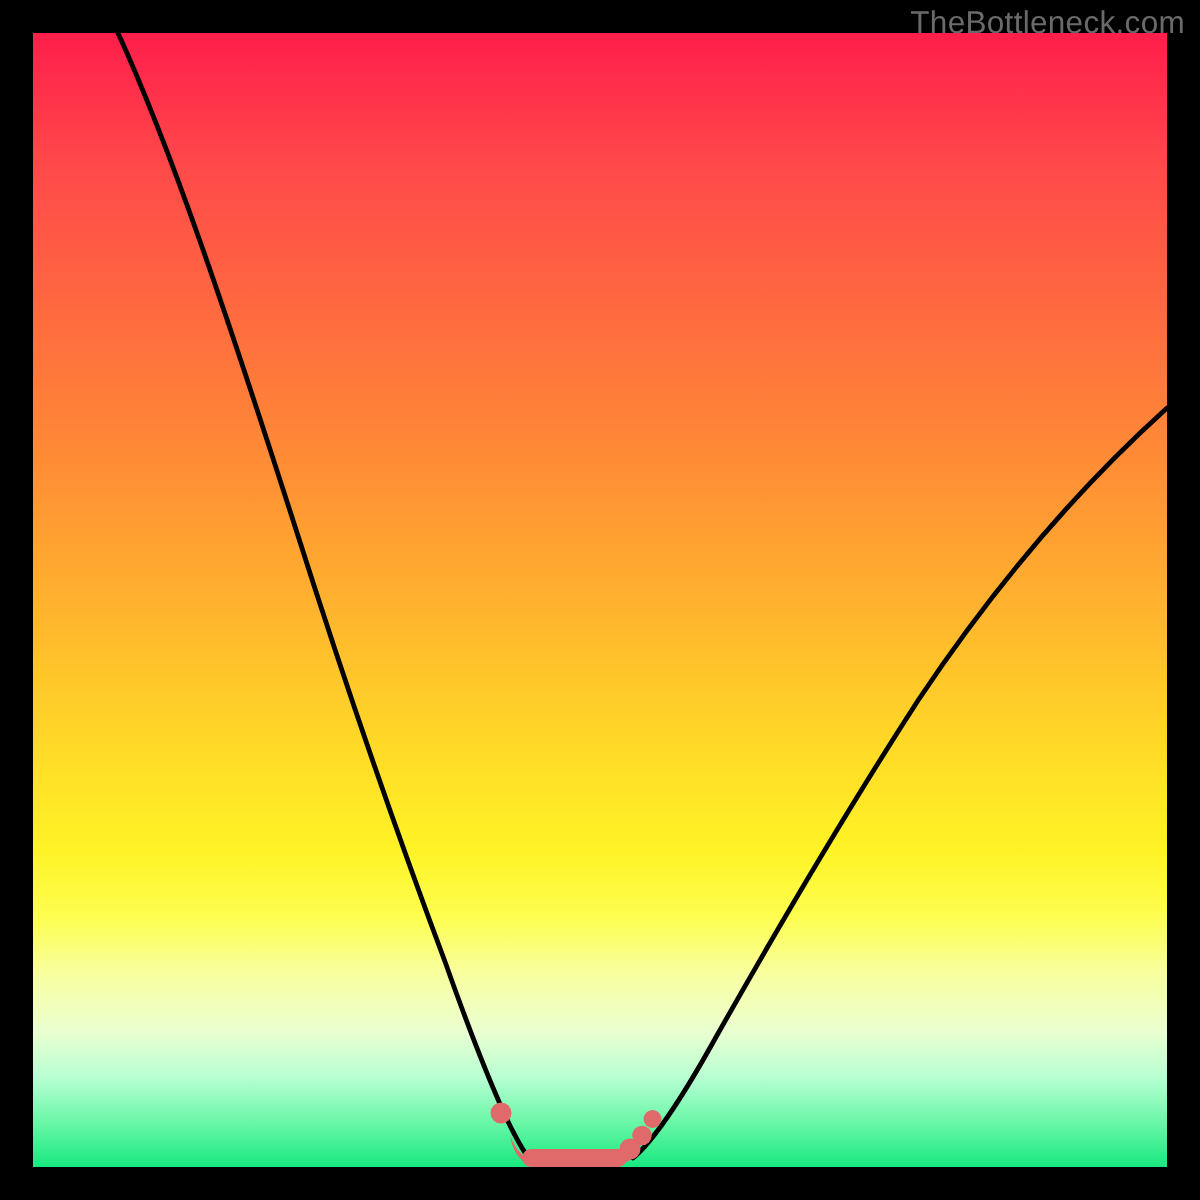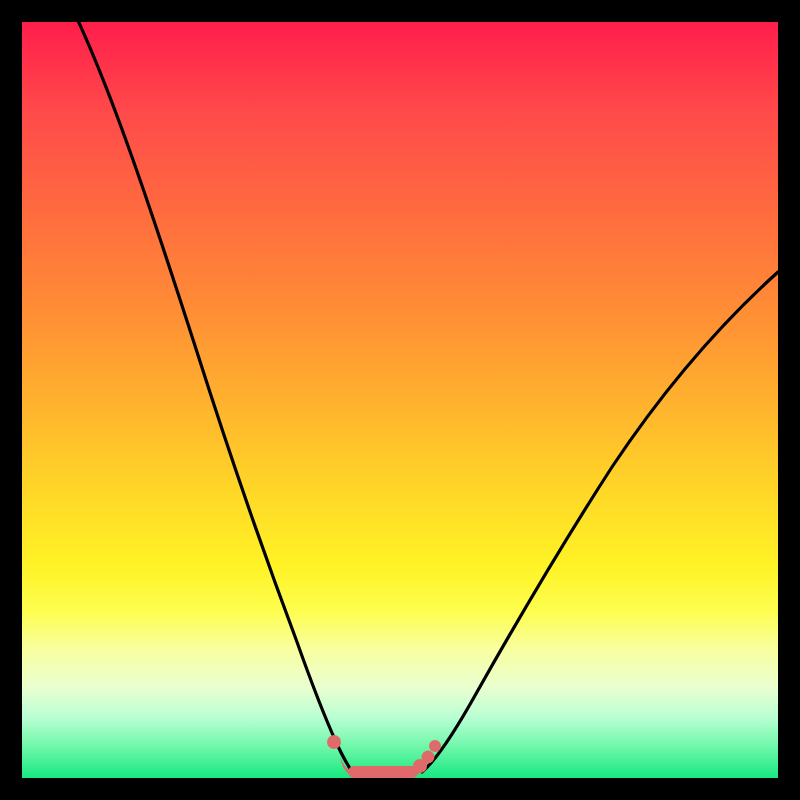--- a/index.html
+++ b/index.html
@@ -96,14 +96,15 @@
 
         <circle cx="398" cy="744" r="7"></circle>
         <circle cx="406" cy="735" r="6.5"></circle>
         <circle cx="413" cy="724" r="6"></circle>
       </g>
 
     </svg>
 
   </div>
 
+  <div class="watermark">TheBottleneck.com</div>
 
 </div>
 
 </body></html>

